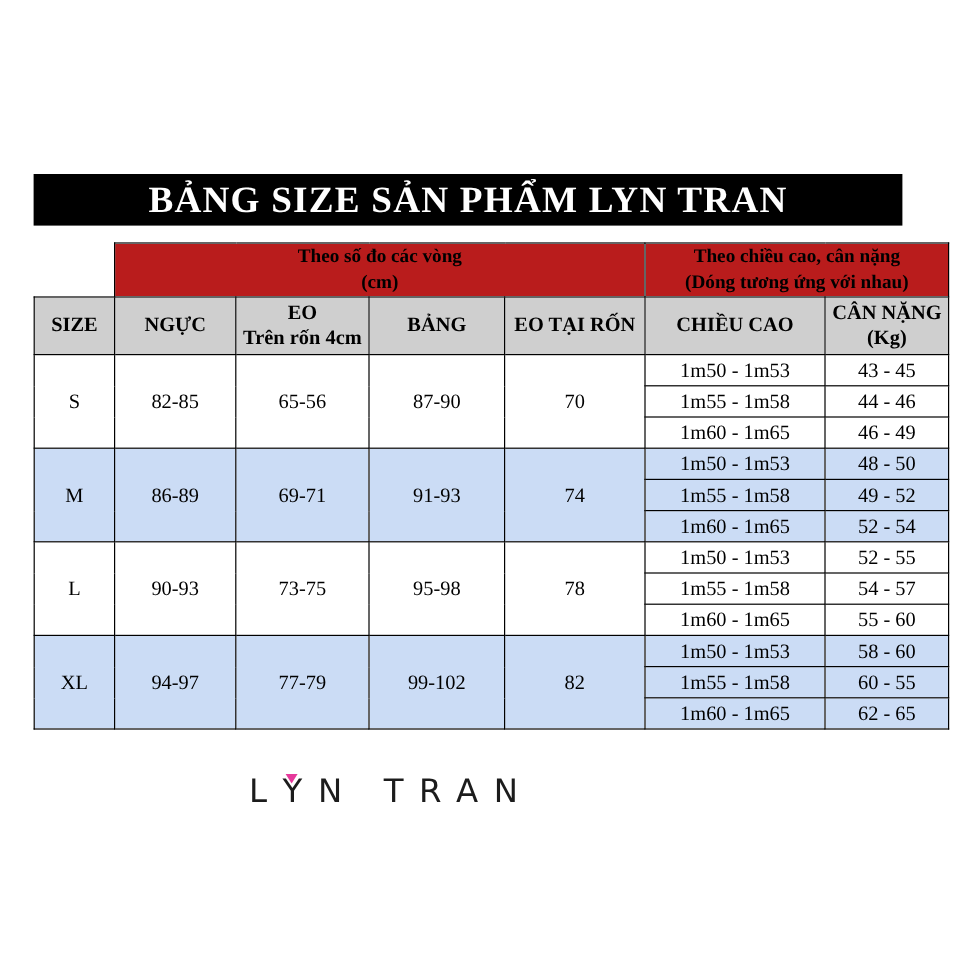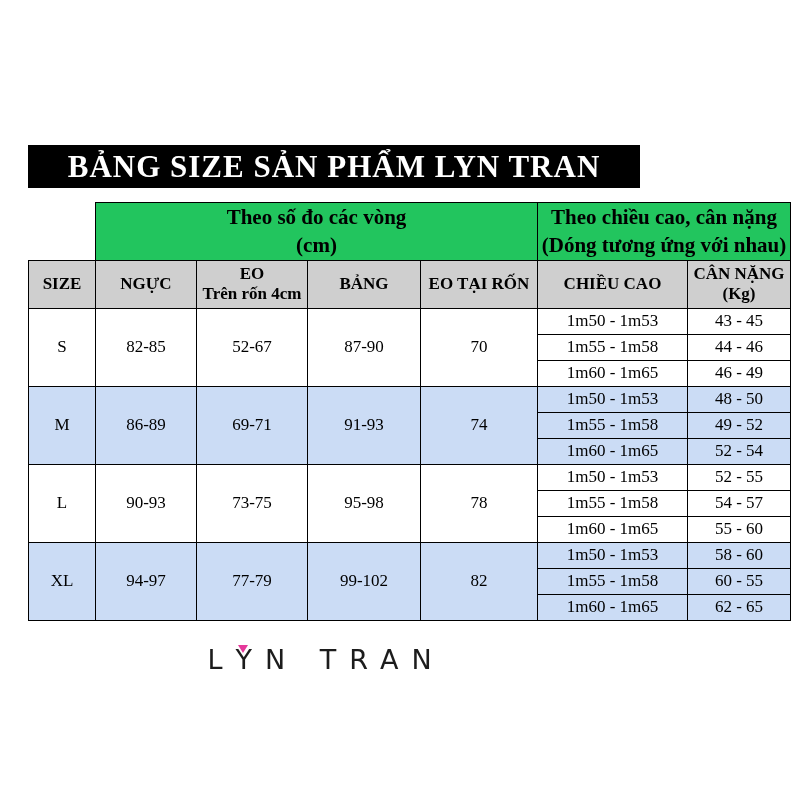--- a/index.html
+++ b/index.html
@@ -13,21 +13,21 @@
     position: relative;
     font-family: "Liberation Serif", "DejaVu Serif", serif;
     color: #000000;
   }
 
   
   .banner {
     position: absolute;
     left: 28px;
     top: 145px;
-    width: 612px;
+    width: 724px;
     height: 43px;
     background: #000000;
     color: #ffffff;
     display: flex;
     align-items: center;
     justify-content: center;
     font-weight: bold;
     font-size: 31px;
     letter-spacing: 1px;
     white-space: nowrap;
@@ -52,23 +52,23 @@
   }
   .size-table td.spacer {
     border: none;
     background: #ffffff;
   }
   tr.group-row    { height: 45px; }
   tr.colhead-row  { height: 48px; }
   tr.data-row     { height: 26px; }
 
   .group-cell {
-    background: #22c55e;
+    background: #b91c1c;
     font-weight: bold;
-    font-size: 21px;
+    font-size: 16px;
     line-height: 1.35;
   }
   .colhead-cell {
     background: #cfcfcf;
     font-weight: bold;
     font-size: 17px;
     line-height: 1.2;
   }
   tr.alt td { background: #cbdcf5; }
 
@@ -147,21 +147,21 @@
     <td class="colhead-cell">CHIỀU CAO</td>
     <td class="colhead-cell br2">
       <span>CÂN NẶNG</span><br>
       <span>(Kg)</span>
     </td>
   </tr>
 
   <tr class="data-row">
     <td rowspan="3" class="bl2">S</td>
     <td rowspan="3">82-85</td>
-    <td rowspan="3">52-67</td>
+    <td rowspan="3">65-56</td>
     <td rowspan="3">87-90</td>
     <td rowspan="3">70</td>
     <td>1m50 - 1m53</td>
     <td class="br2">43 - 45</td>
   </tr>
   <tr class="data-row">
     <td>1m55 - 1m58</td>
     <td class="br2">44 - 46</td>
   </tr>
   <tr class="data-row">

